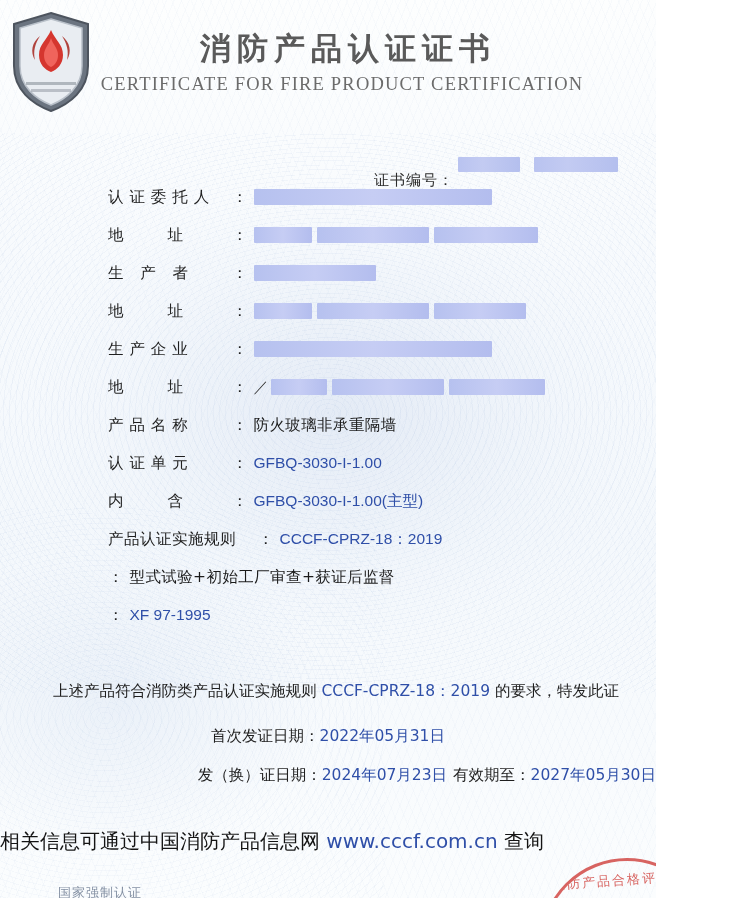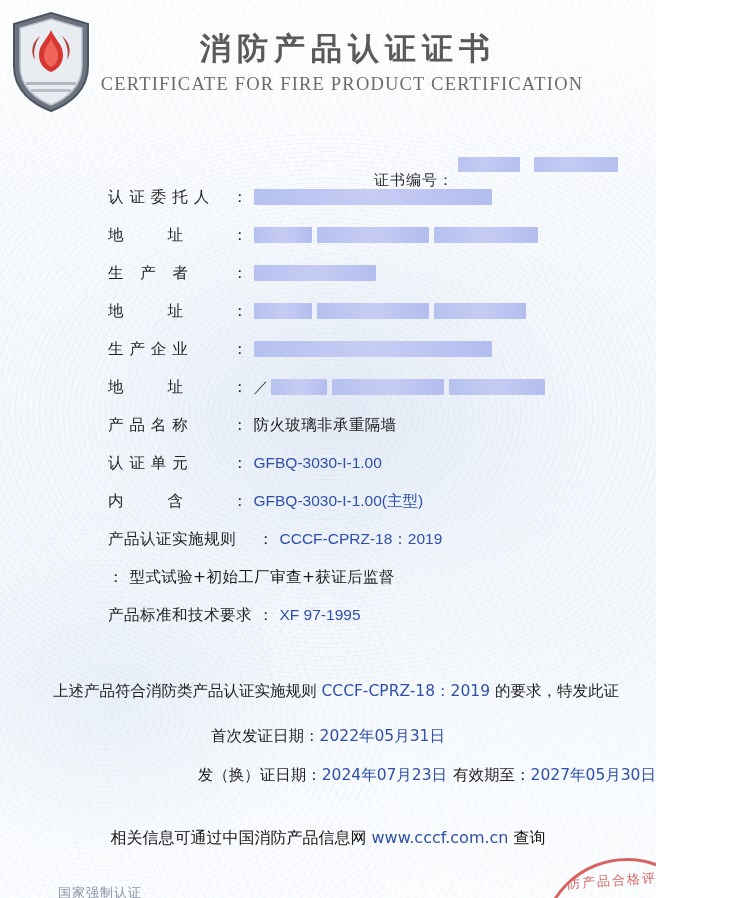--- a/index.html
+++ b/index.html
@@ -225,23 +225,23 @@
     font-weight: bold;
     font-size: 16.5px;
     color: #111111;
     letter-spacing: 0.2px;
   }
   .note2 {
     position: absolute;
     left: 0;
     right: 0;
     top: 828px;
-    text-align: center;
-    font-family: "DejaVu Sans", sans-serif;
-    font-size: 16px;
+    text-align: left;
+    font-family: "DejaVu Sans", sans-serif;
+    font-size: 20px;
     color: #141414;
   }
   .note2 .url { color: #2f4fa8; }
 
   
   .seal {
     position: absolute;
     left: 540px;
     top: 858px;
     width: 168px;
@@ -386,21 +386,20 @@
       <span class="colon">：</span>
       <span class="val-blue">CCCF-CPRZ-18：2019</span>
     </div>
 
     <div class="row">
       <span class="colon">：</span>
       <span class="val">型式试验+初始工厂审查+获证后监督</span>
     </div>
 
     <div class="row">
-      <span class="lbl lbl-wide">产品标准和技术要求</span>
       <span class="colon">：</span>
       <span class="val-blue">XF 97-1995</span>
     </div>
   </div>
 
   <div class="statement">
     <span>上述产品符合消防类产品认证实施规则 </span><span class="hl">CCCF-CPRZ-18：2019</span><span> 的要求，特发此证</span>
   </div>
 
   <div class="issue-first">

